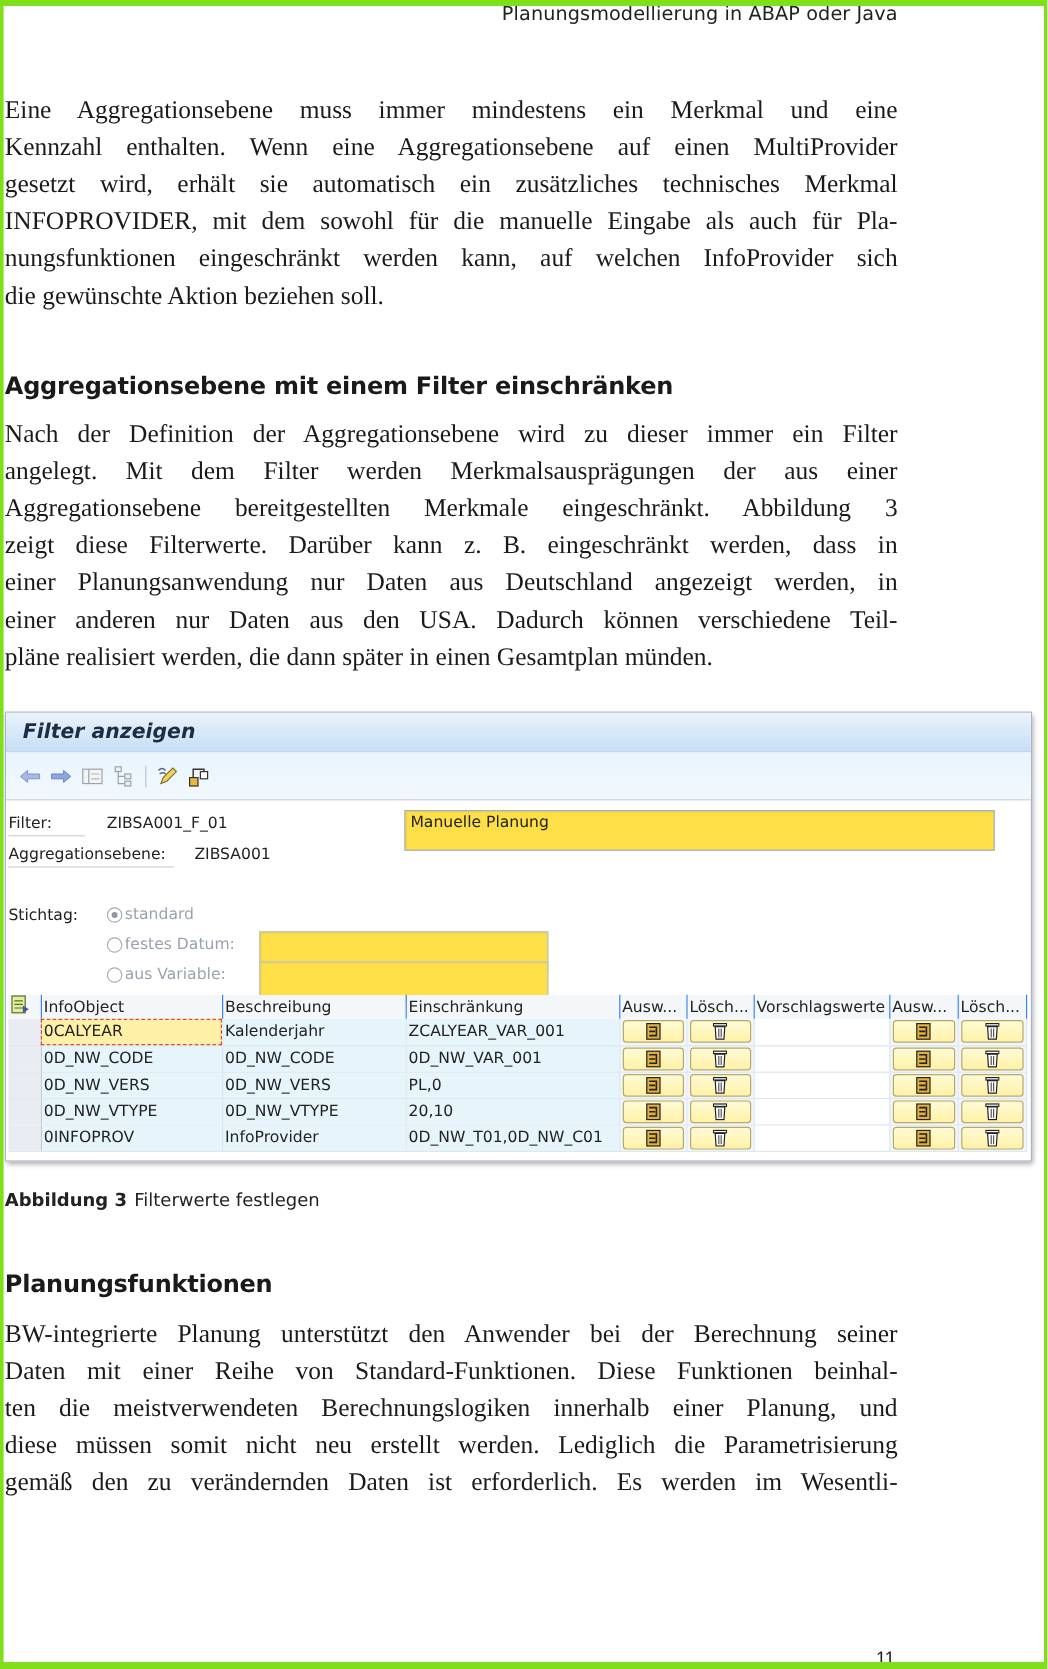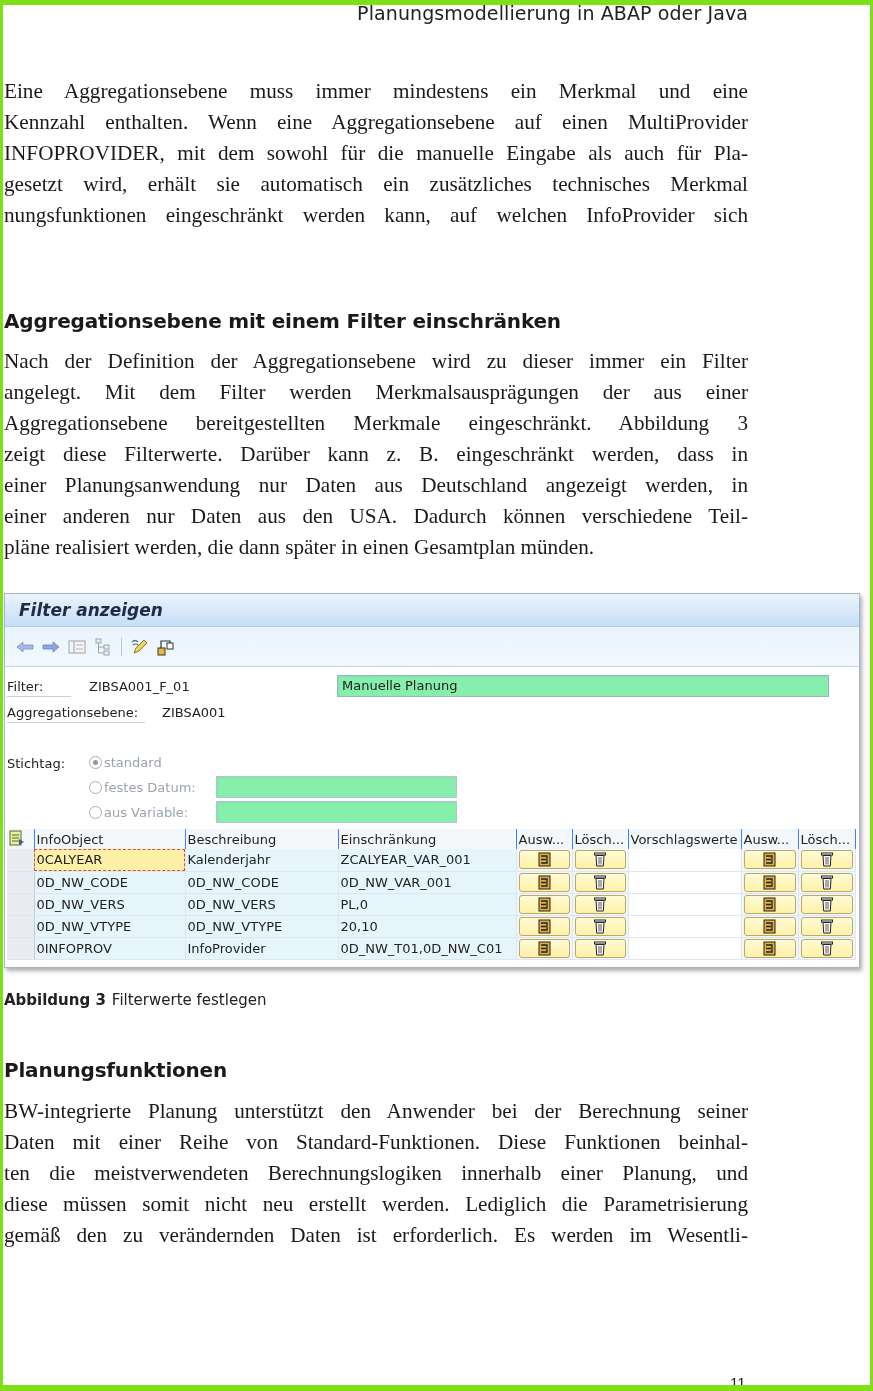--- a/index.html
+++ b/index.html
@@ -5,21 +5,21 @@
   * { box-sizing: border-box; margin: 0; padding: 0; }
   html, body { width: 873px; height: 1391px; background: #ffffff; overflow: hidden; }
   body { position: relative; }
   .frame {
     position: absolute; left: 0; top: 0; width: 873px; height: 1391px;
     border: 3px solid #7fe01a; border-top-width: 5px; border-bottom-width: 6px;
     pointer-events: none; z-index: 10;
   }
   .running-head {
     position: absolute; left: 0; top: 2px; width: 748px; text-align: right;
-    font-family: "DejaVu Sans", sans-serif; font-size: 19px; color: #222;
+    font-family: "DejaVu Sans", sans-serif; font-size: 16px; color: #222;
     letter-spacing: 0.1px;
   }
   .serif {
     font-family: "Liberation Serif", "DejaVu Serif", serif;
     font-size: 21.2px; line-height: 31px; color: #1a1a1a;
     text-align: justify; text-align-last: left;
   }
   .para { position: absolute; left: 4px; width: 744px; }
   .para .line { display: block; white-space: nowrap; text-align: justify; text-align-last: justify; }
   .para .line.last { text-align-last: left; }
@@ -55,21 +55,21 @@
     height: 40px; background: linear-gradient(#e9f4fd, #f2f9fe);
     border-bottom: 1px solid #c4d3e2; display: flex; align-items: center;
     padding-left: 10px; gap: 6px;
   }
   .tb-icon { width: 20px; height: 20px; display: inline-flex; align-items: center; justify-content: center; }
   .tb-sep { width: 1px; height: 18px; background: #b9c6d4; margin: 0 2px; }
   .sap-body { position: relative; height: 300px; }
   .lbl { position: absolute; font-size: 13px; color: #222; white-space: nowrap; }
   .lbl-under { border-bottom: 1px solid #c8d2dc; padding-bottom: 2px; }
   .sap-input {
-    position: absolute; height: 22px; border: 1px solid #9fb0c2; background: #86efac;
+    position: absolute; height: 34px; border: 1px solid #9fb0c2; background: #fde047;
     font-family: "DejaVu Sans", sans-serif; font-size: 13px; color: #222;
     padding: 2px 4px; box-shadow: inset 1px 1px 1px rgba(0,0,0,0.05);
   }
   .sap-input.disabled { border-color: #b6c3d0; }
   .radio {
     position: absolute; display: flex; align-items: center; gap: 2px;
     color: #9aa3ad; font-size: 13px;
   }
   .radio-circle {
     width: 13px; height: 13px; border: 1px solid #a6aeb8; border-radius: 50%;
@@ -102,23 +102,24 @@
 </head>
 <body>
 
 <div class="frame"></div>
 
 <div class="running-head">Planungsmodellierung in ABAP oder Java</div>
 
 <div class="para serif" style="top:76px;">
   <span class="line">Eine Aggregationsebene muss immer mindestens ein Merkmal und eine</span>
   <span class="line">Kennzahl enthalten. Wenn eine Aggregationsebene auf einen MultiProvider</span>
+  <span class="line">gesetzt wird, erhält sie automatisch ein zusätzliches technisches Merkmal</span>
   <span class="line">INFOPROVIDER, mit dem sowohl für die manuelle Eingabe als auch für Pla-</span>
-  <span class="line">gesetzt wird, erhält sie automatisch ein zusätzliches technisches Merkmal</span>
   <span class="line">nungsfunktionen eingeschränkt werden kann, auf welchen InfoProvider sich</span>
+  <span class="line last">die gewünschte Aktion beziehen soll.</span>
 </div>
 
 <div class="heading" style="top:309px;">Aggregationsebene mit einem Filter einschränken</div>
 
 <div class="para serif" style="top:346px;">
   <span class="line">Nach der Definition der Aggregationsebene wird zu dieser immer ein Filter</span>
   <span class="line">angelegt. Mit dem Filter werden Merkmalsausprägungen der aus einer</span>
   <span class="line">Aggregationsebene bereitgestellten Merkmale eingeschränkt. Abbildung 3</span>
   <span class="line">zeigt diese Filterwerte. Darüber kann z. B. eingeschränkt werden, dass in</span>
   <span class="line">einer Planungsanwendung nur Daten aus Deutschland angezeigt werden, in</span>

